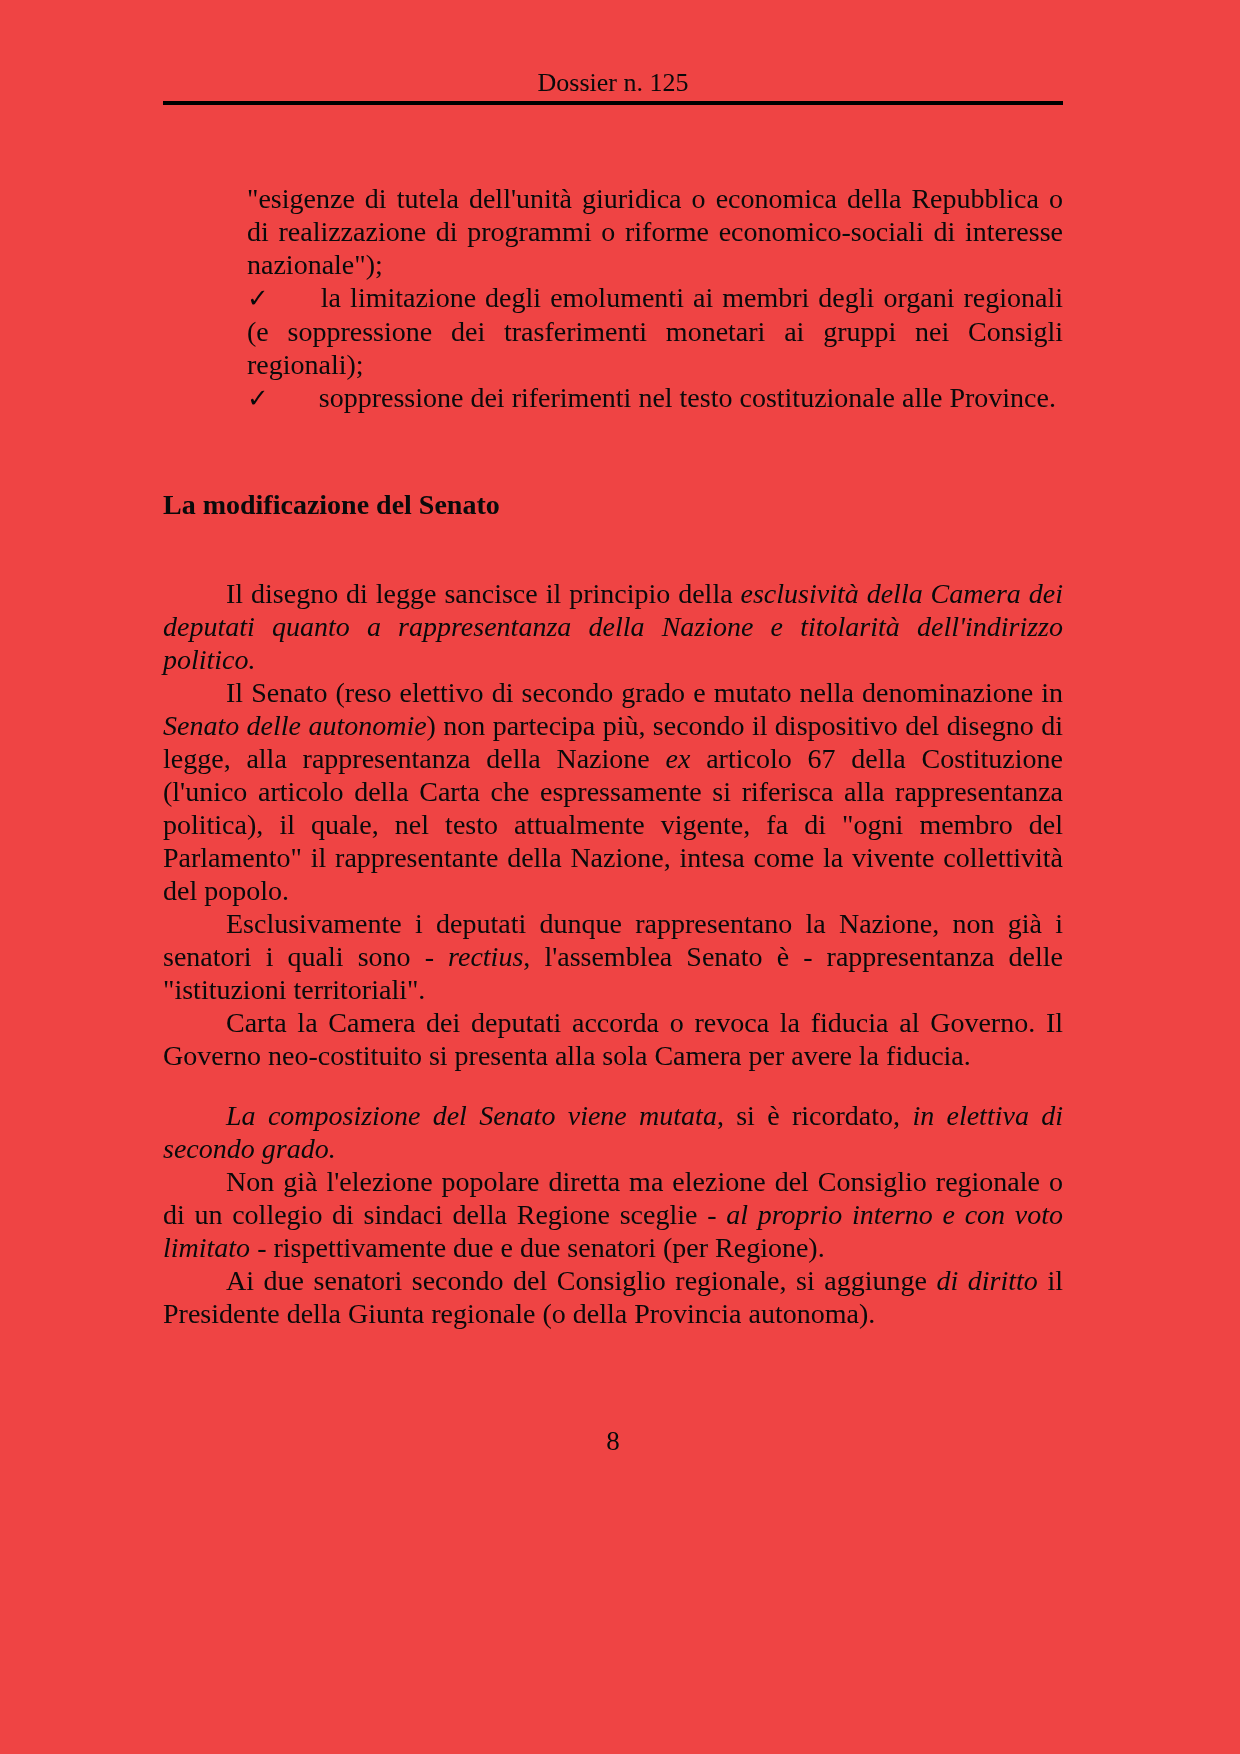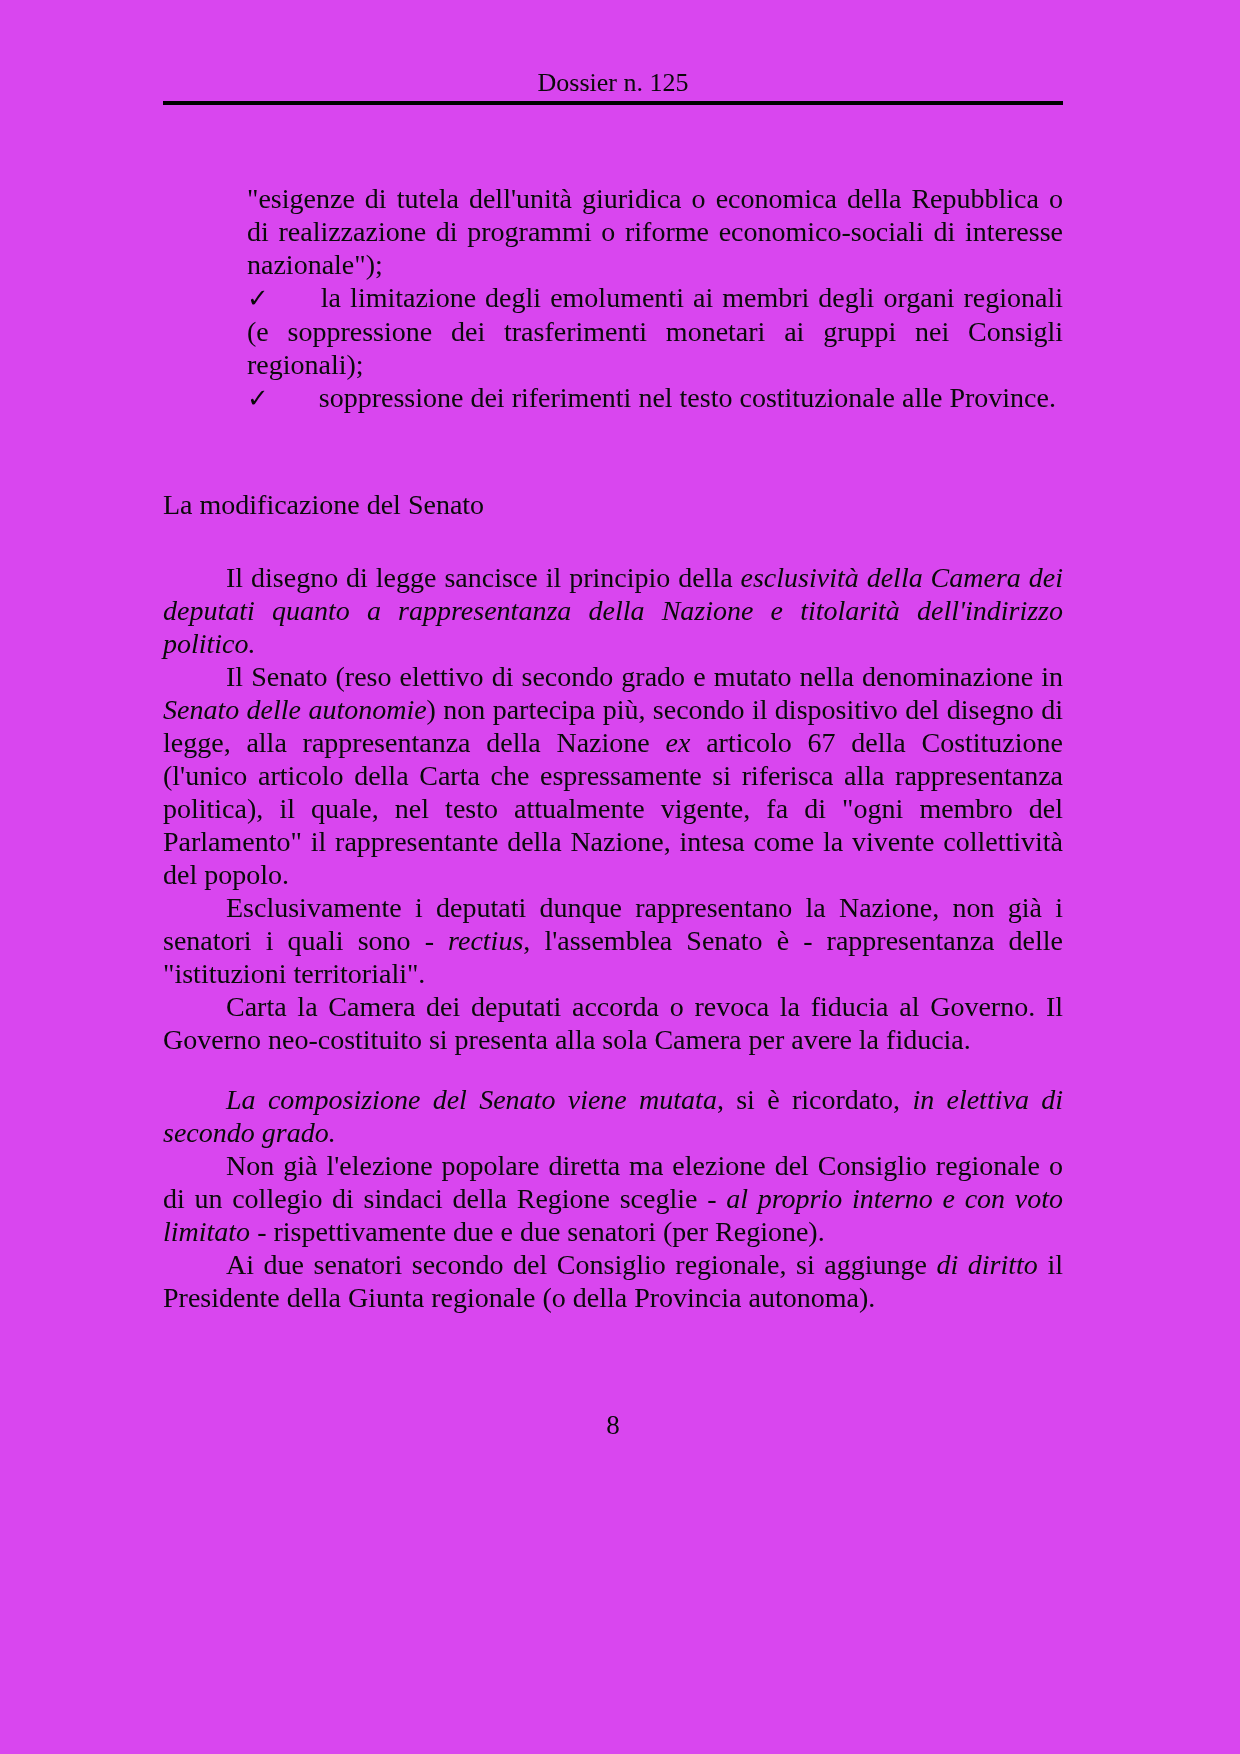--- a/index.html
+++ b/index.html
@@ -7,21 +7,21 @@
     width: 1240px; height: 1754px;
     background: #ffffff;
     font-family: "Liberation Serif", "DejaVu Serif", serif;
     color: #0a0a0a;
     -webkit-font-smoothing: antialiased;
   }
   .page {
     position: relative;
     width: 1240px; height: 1754px;
     overflow: hidden;
-    background: #d946ef;
+    background: #ef4444;
   }
   .column {
     margin-left: 163px;
     margin-right: 177px; 
   }
   .header-title {
     padding-top: 68px;
     text-align: center;
     font-size: 26px;
     line-height: 30px;
@@ -38,24 +38,24 @@
   }
   .check {
     font-size: 26px;
     letter-spacing: 0;
   }
   .tab { display: inline-block; width: 50px; }
   .section-heading {
     margin: 73px 0 0 0;
     font-size: 28px;
     line-height: 33px;
-    font-weight: normal;
+    font-weight: bold;
     text-align: left;
   }
-  .first-par { margin-top: 40px; }
+  .first-par { margin-top: 56px; }
   .body-p { text-indent: 63px; }
   .spaced { margin-top: 27px; }
   .it { font-style: italic; }
   .footer {
     margin-top: 95px;
     text-align: center;
     font-size: 27px;
     line-height: 33px;
   }
 </style>

